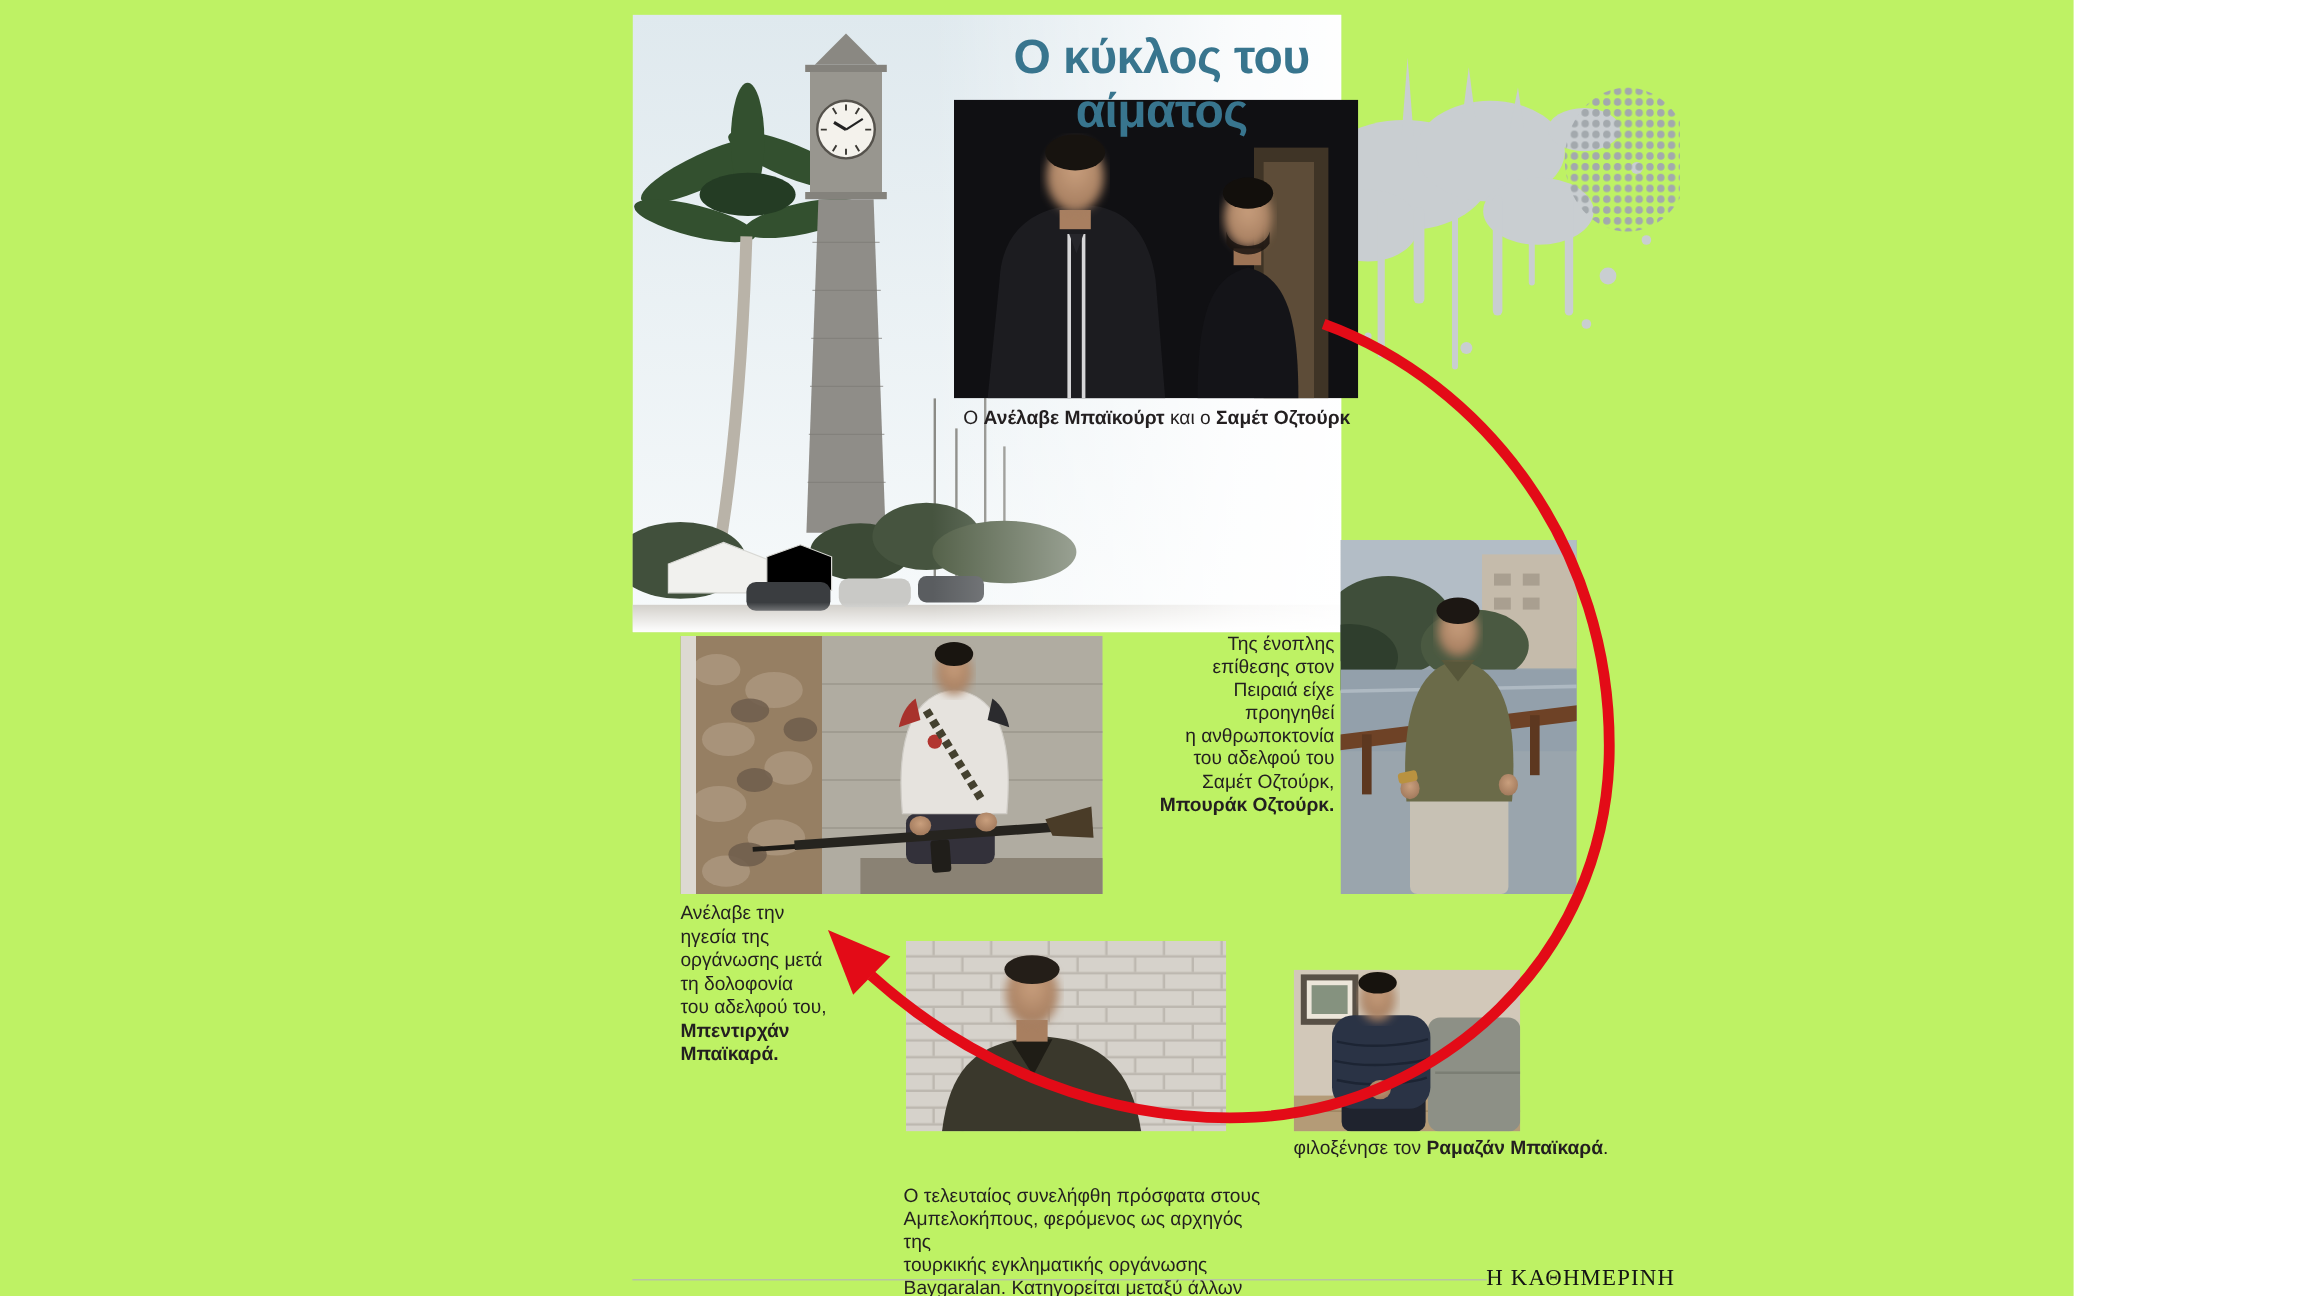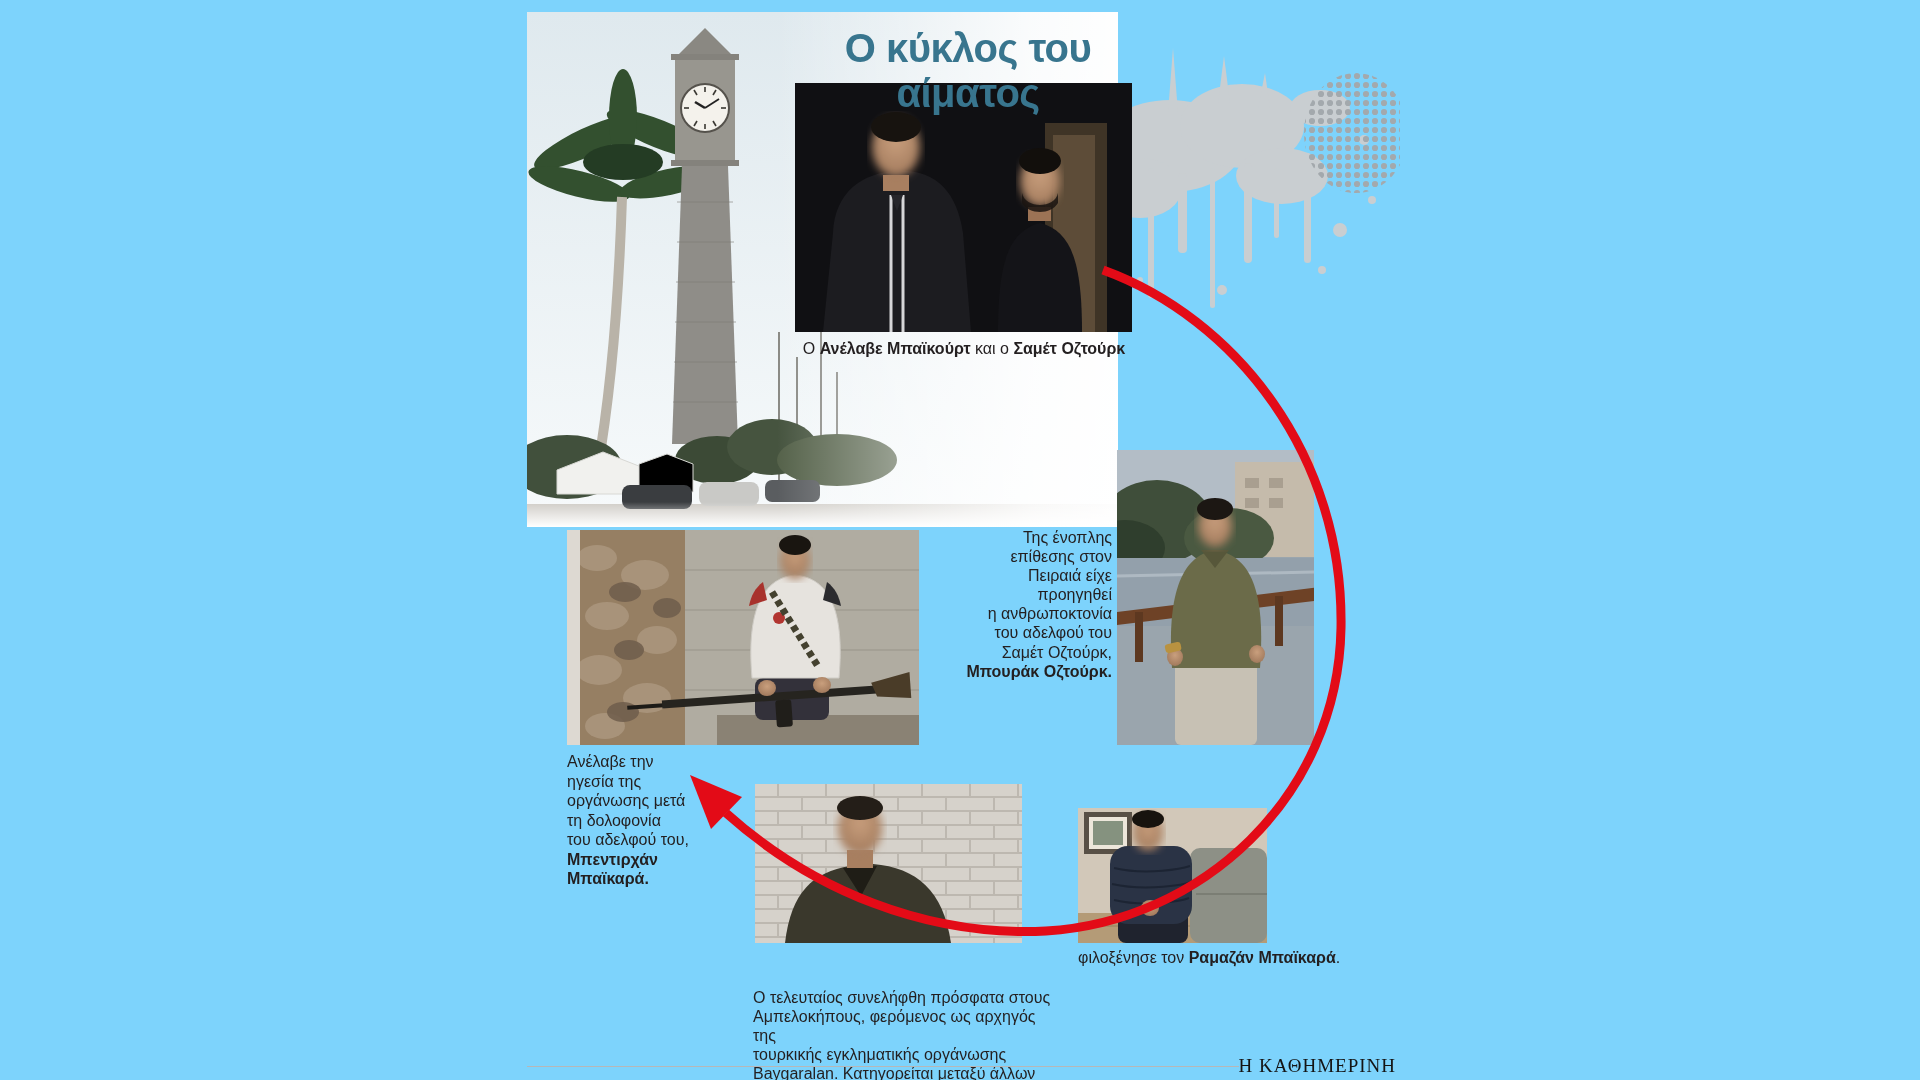--- a/index.html
+++ b/index.html
@@ -1,16 +1,16 @@
 <!DOCTYPE html>
 <html lang="el"><head>
 <meta charset="utf-8">
 <style>
   html,body{margin:0;padding:0;background:#fff;}
-  #canvas{position:relative;width:1920px;height:1080px;background:#7dd3fc;overflow:hidden;
+  #canvas{position:relative;width:1728px;height:1080px;background:#bef264;overflow:hidden;
           font-family:"Liberation Sans",sans-serif;color:#231f20;}
   .abs{position:absolute;}
   .photo{position:absolute;z-index:20;overflow:hidden;}
   .photo svg{display:block;}
   #title{left:768px;top:26px;width:400px;text-align:center;z-index:40;
          font-size:40px;font-weight:700;color:#38758e;letter-spacing:-0.5px;}
   .caption{z-index:30;font-size:16px;line-height:19.5px;color:#231f20;}
   .caption .pre{white-space:pre-line;}
   .caption b{font-weight:700;}
   #cap-victims{left:799px;top:339px;width:330px;text-align:center;line-height:19.2px;}

